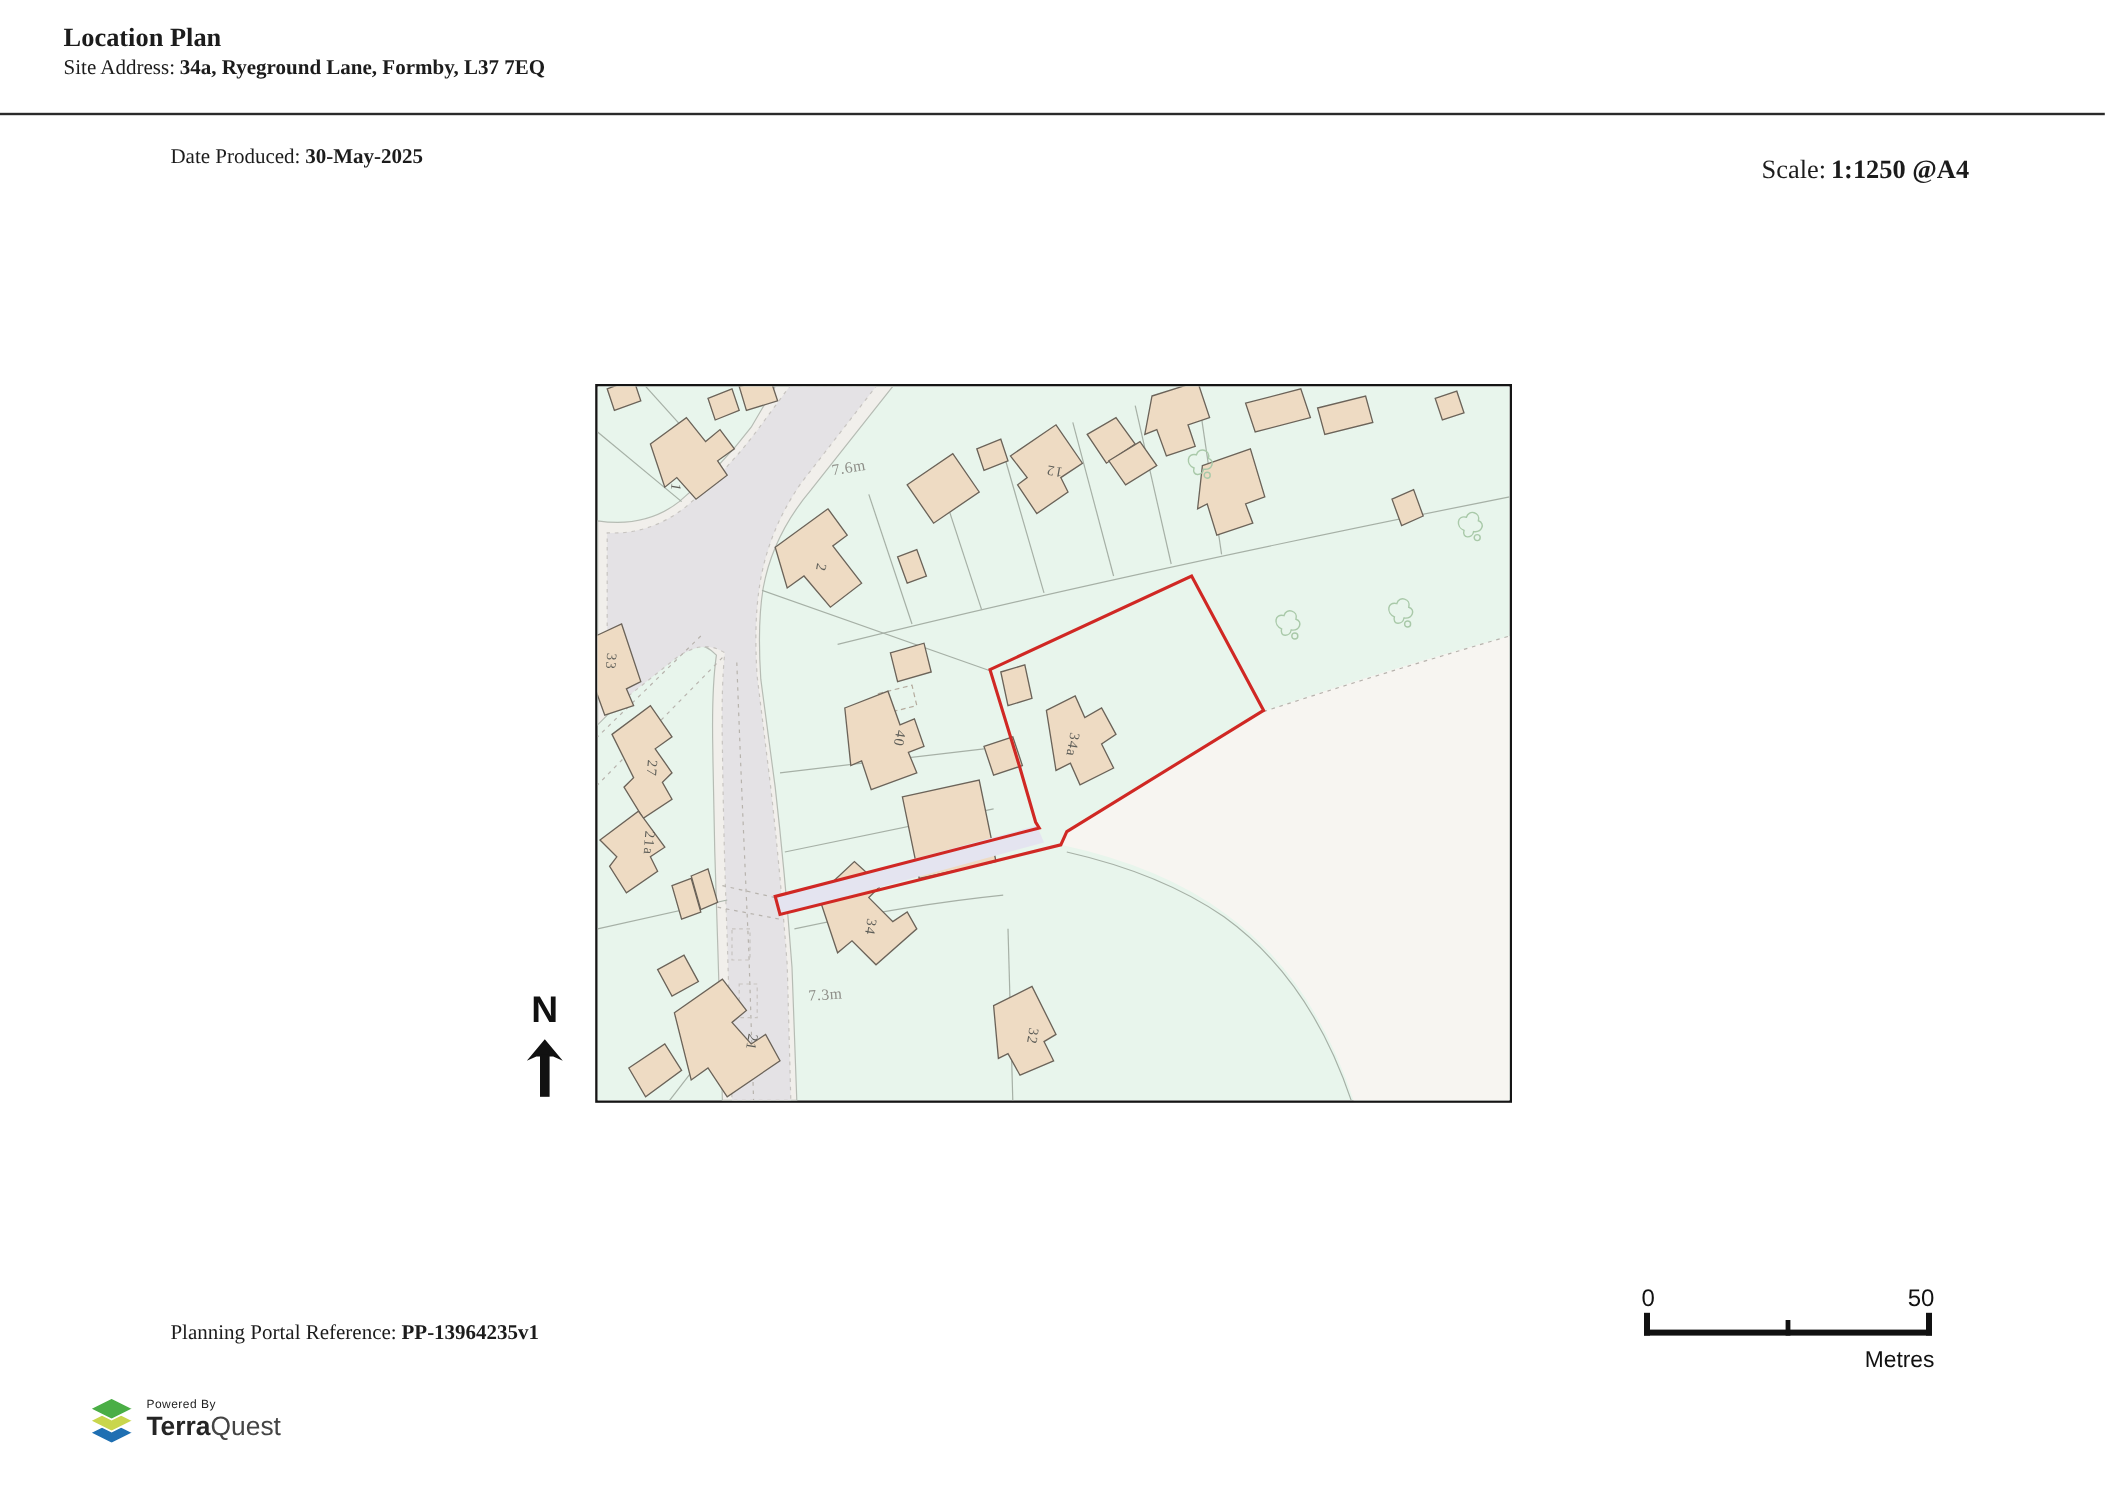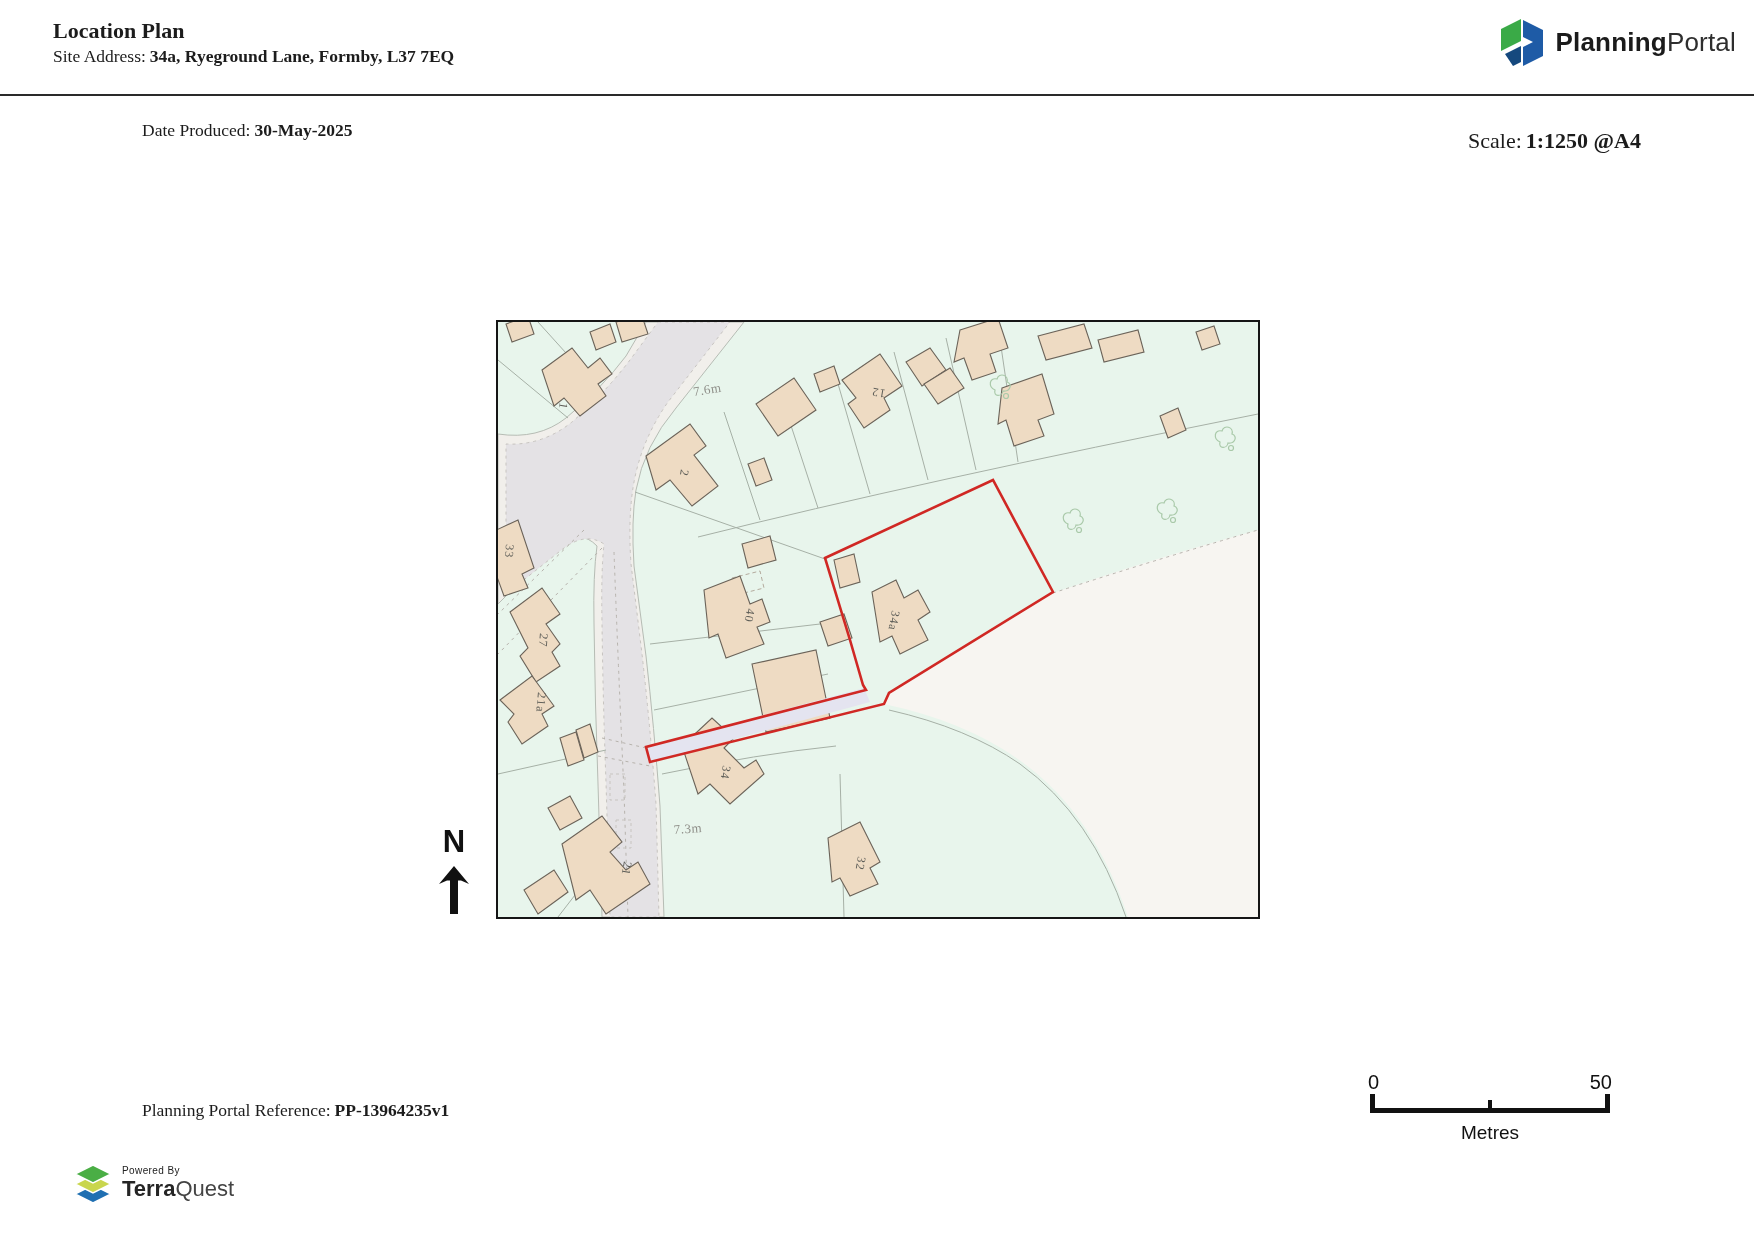--- a/index.html
+++ b/index.html
@@ -26,21 +26,21 @@
   .north{position:absolute;left:437px;top:824px;width:34px;text-align:center;
          font-family:"Liberation Sans", sans-serif;font-size:31px;font-weight:800;color:#111;}
   .narrow{position:absolute;left:436px;top:864px;}
   
   .ref{position:absolute;left:142px;top:1100px;font-size:17.5px;text-align:right;}
   .ref b{margin-left:4px;}
   .copyright{position:absolute;left:0;right:0;top:1188px;text-align:center;font-size:14.5px;color:#3a3a3a;}
   
   .sbar{position:absolute;left:1368px;top:1072px;width:244px;font-family:"Liberation Sans", sans-serif;color:#111;}
   .sbar .nums{display:flex;justify-content:space-between;font-size:20px;line-height:20px;}
-  .sbar .unit{text-align:center;font-size:19px;margin-top:4px;}
+  .sbar .unit{text-align:right;font-size:19px;margin-top:4px;}
   
   .tq{position:absolute;left:72px;top:1162px;display:flex;align-items:center;gap:8px;
       font-family:"Liberation Sans", sans-serif;}
   .tq .txt{line-height:1;}
   .tq .pb{font-size:10px;color:#222;letter-spacing:.4px;margin-bottom:2px;}
   .tq .tqword{font-size:22px;color:#252525;}
   .tq .tqword .b1{font-weight:800;}
   .tq .tqword .b2{font-weight:300;color:#444;}
   
   .bld{fill:#eedbc3;stroke:#6b6359;stroke-width:1.1;}
@@ -53,30 +53,20 @@
 </head>
 <body>
 
 <div class="page">
 
   <div class="title">Location Plan</div>
   <div class="address">
     <span>Site Address:</span><b>34a, Ryeground Lane, Formby, L37 7EQ</b>
   </div>
 
-  <div class="pplogo">
-    <svg width="46" height="52" viewBox="0 0 44 52">
-      <polygon points="1,13 21,3 21,25 1,35" fill="#3aaa47"></polygon>
-      <polygon points="23,4 43,14 43,40 23,50 23,31 33,26 23,21" fill="#1e5ba6"></polygon>
-      <polygon points="5,38 21,30 21,46 13,50" fill="#15497e"></polygon>
-    </svg>
-    <div class="ppword">
-      <span class="b1">Planning</span><span class="b2">Portal</span>
-    </div>
-  </div>
 
   <div class="rule"></div>
 
   <div class="date">
     <span>Date Produced:</span><b>30-May-2025</b>
   </div>
   <div class="scale">
     <span>Scale:</span><b>1:1250 @A4</b>
   </div>
 

